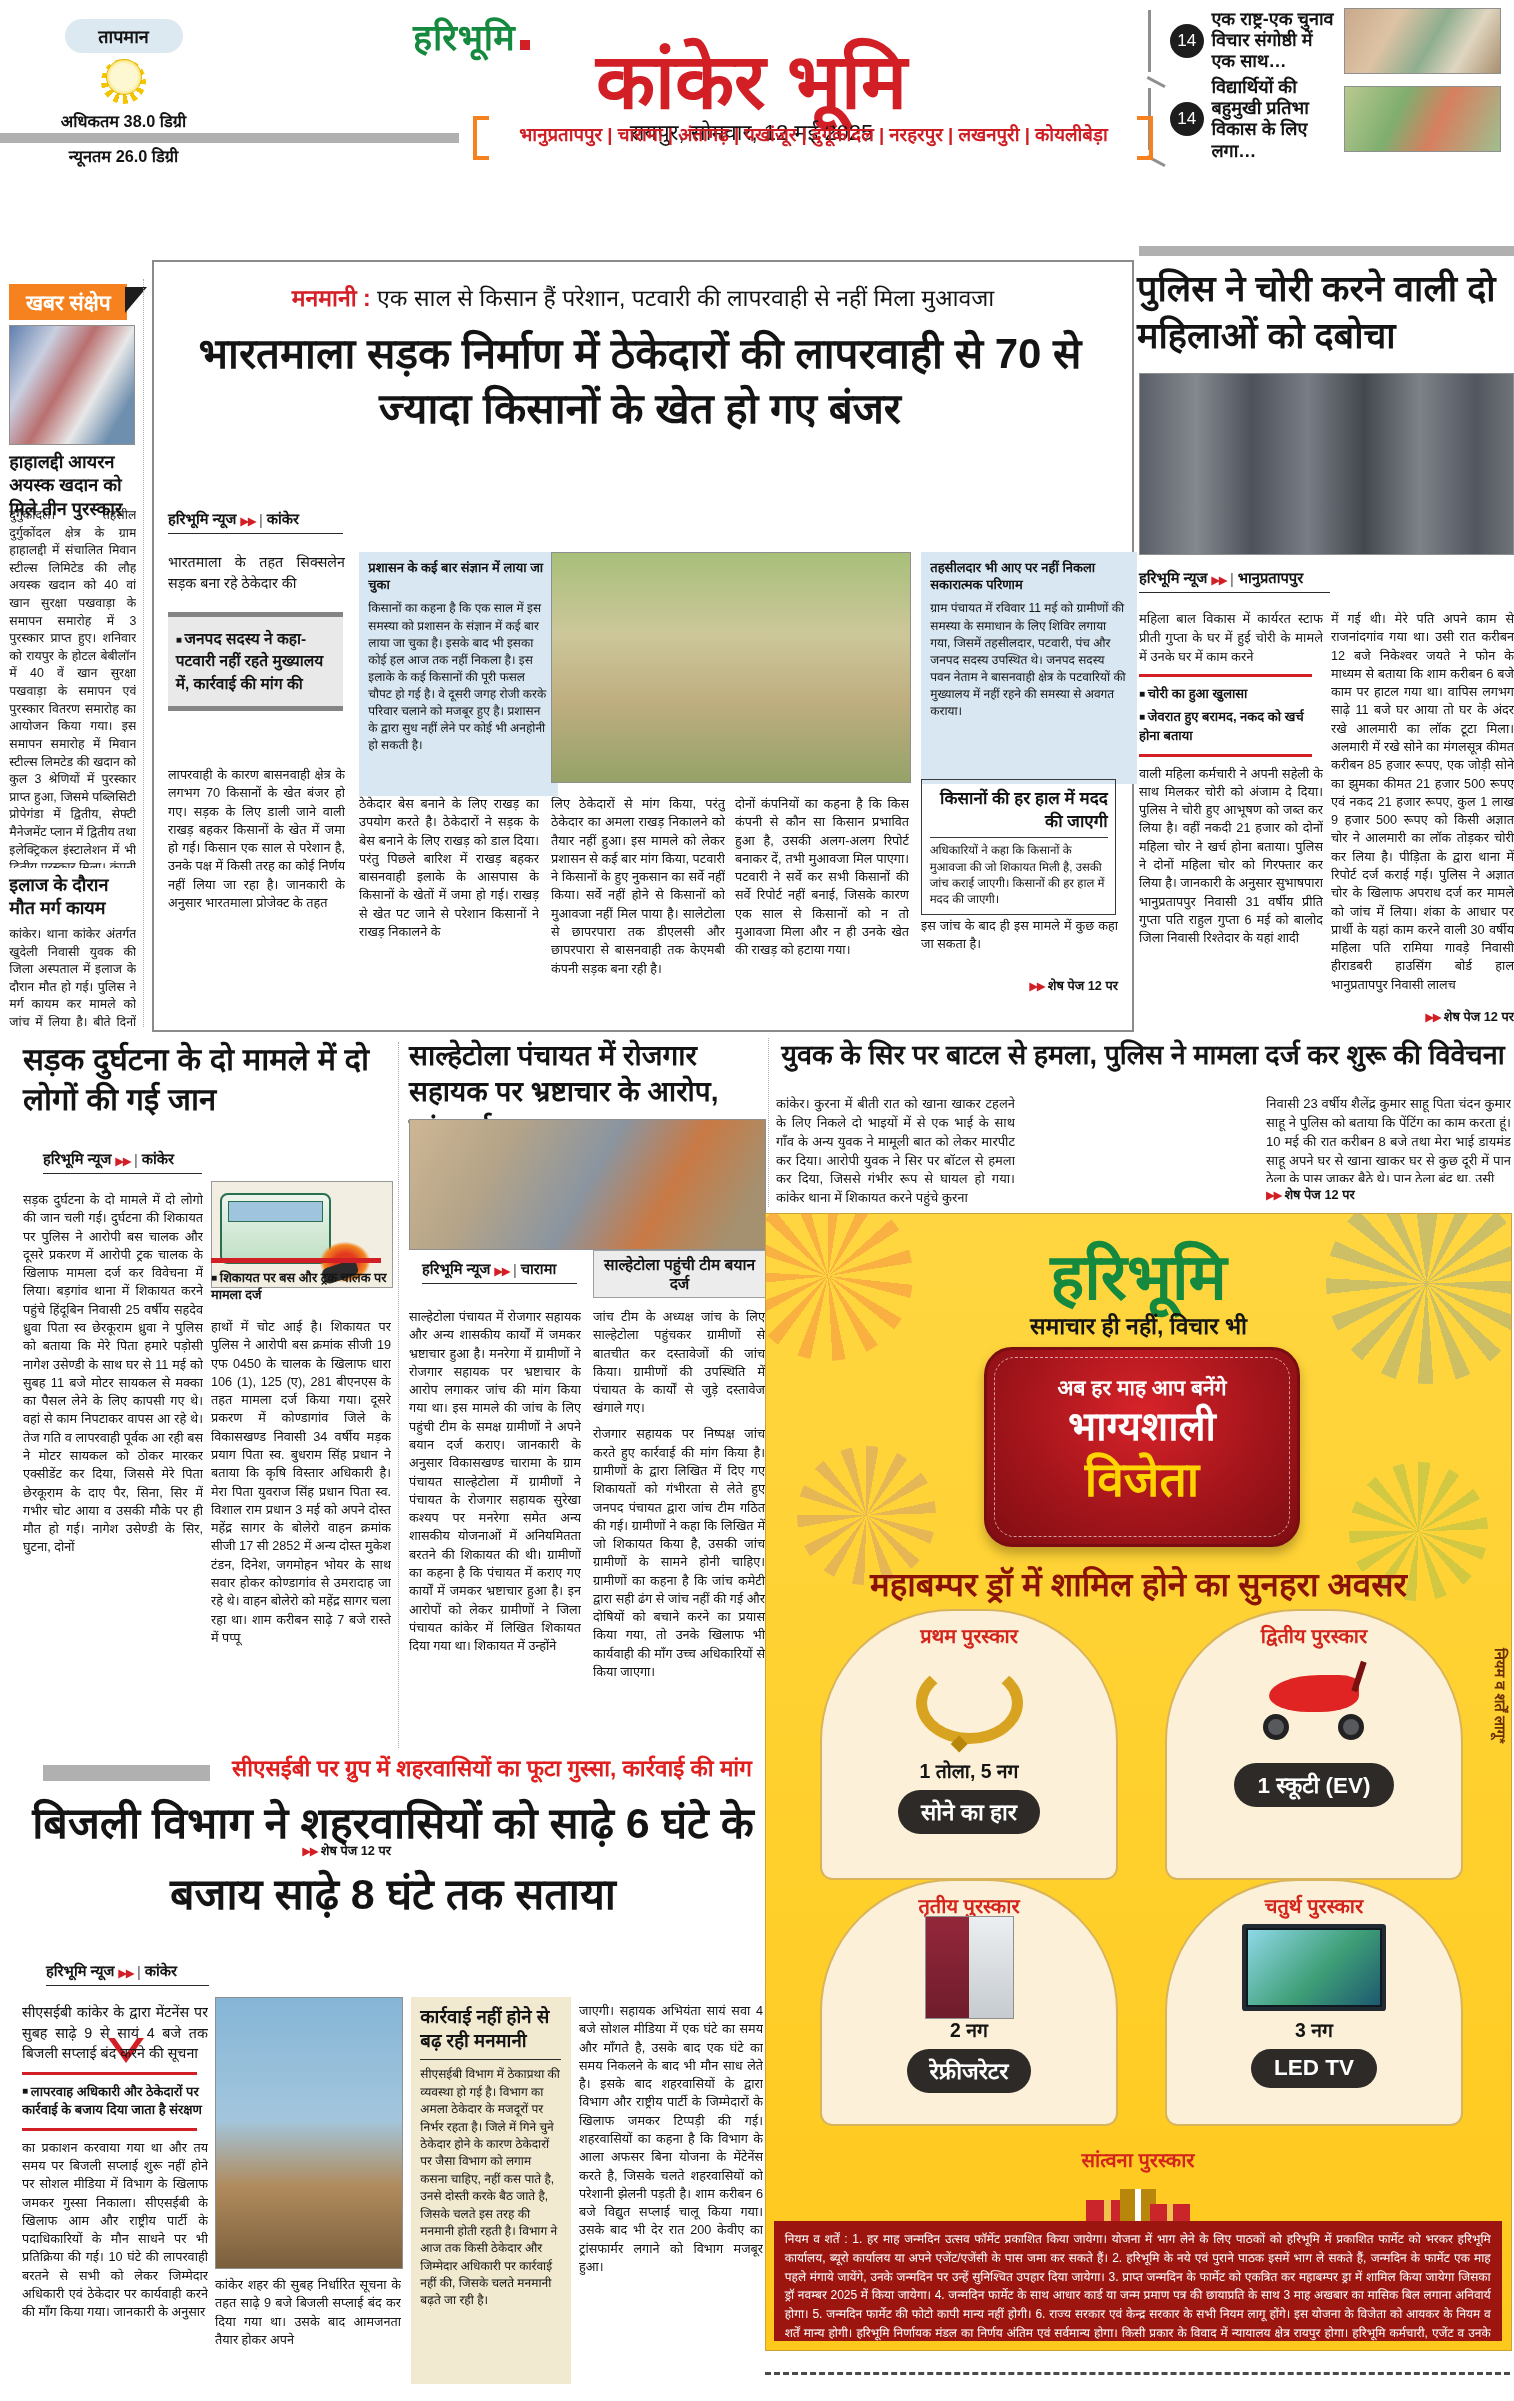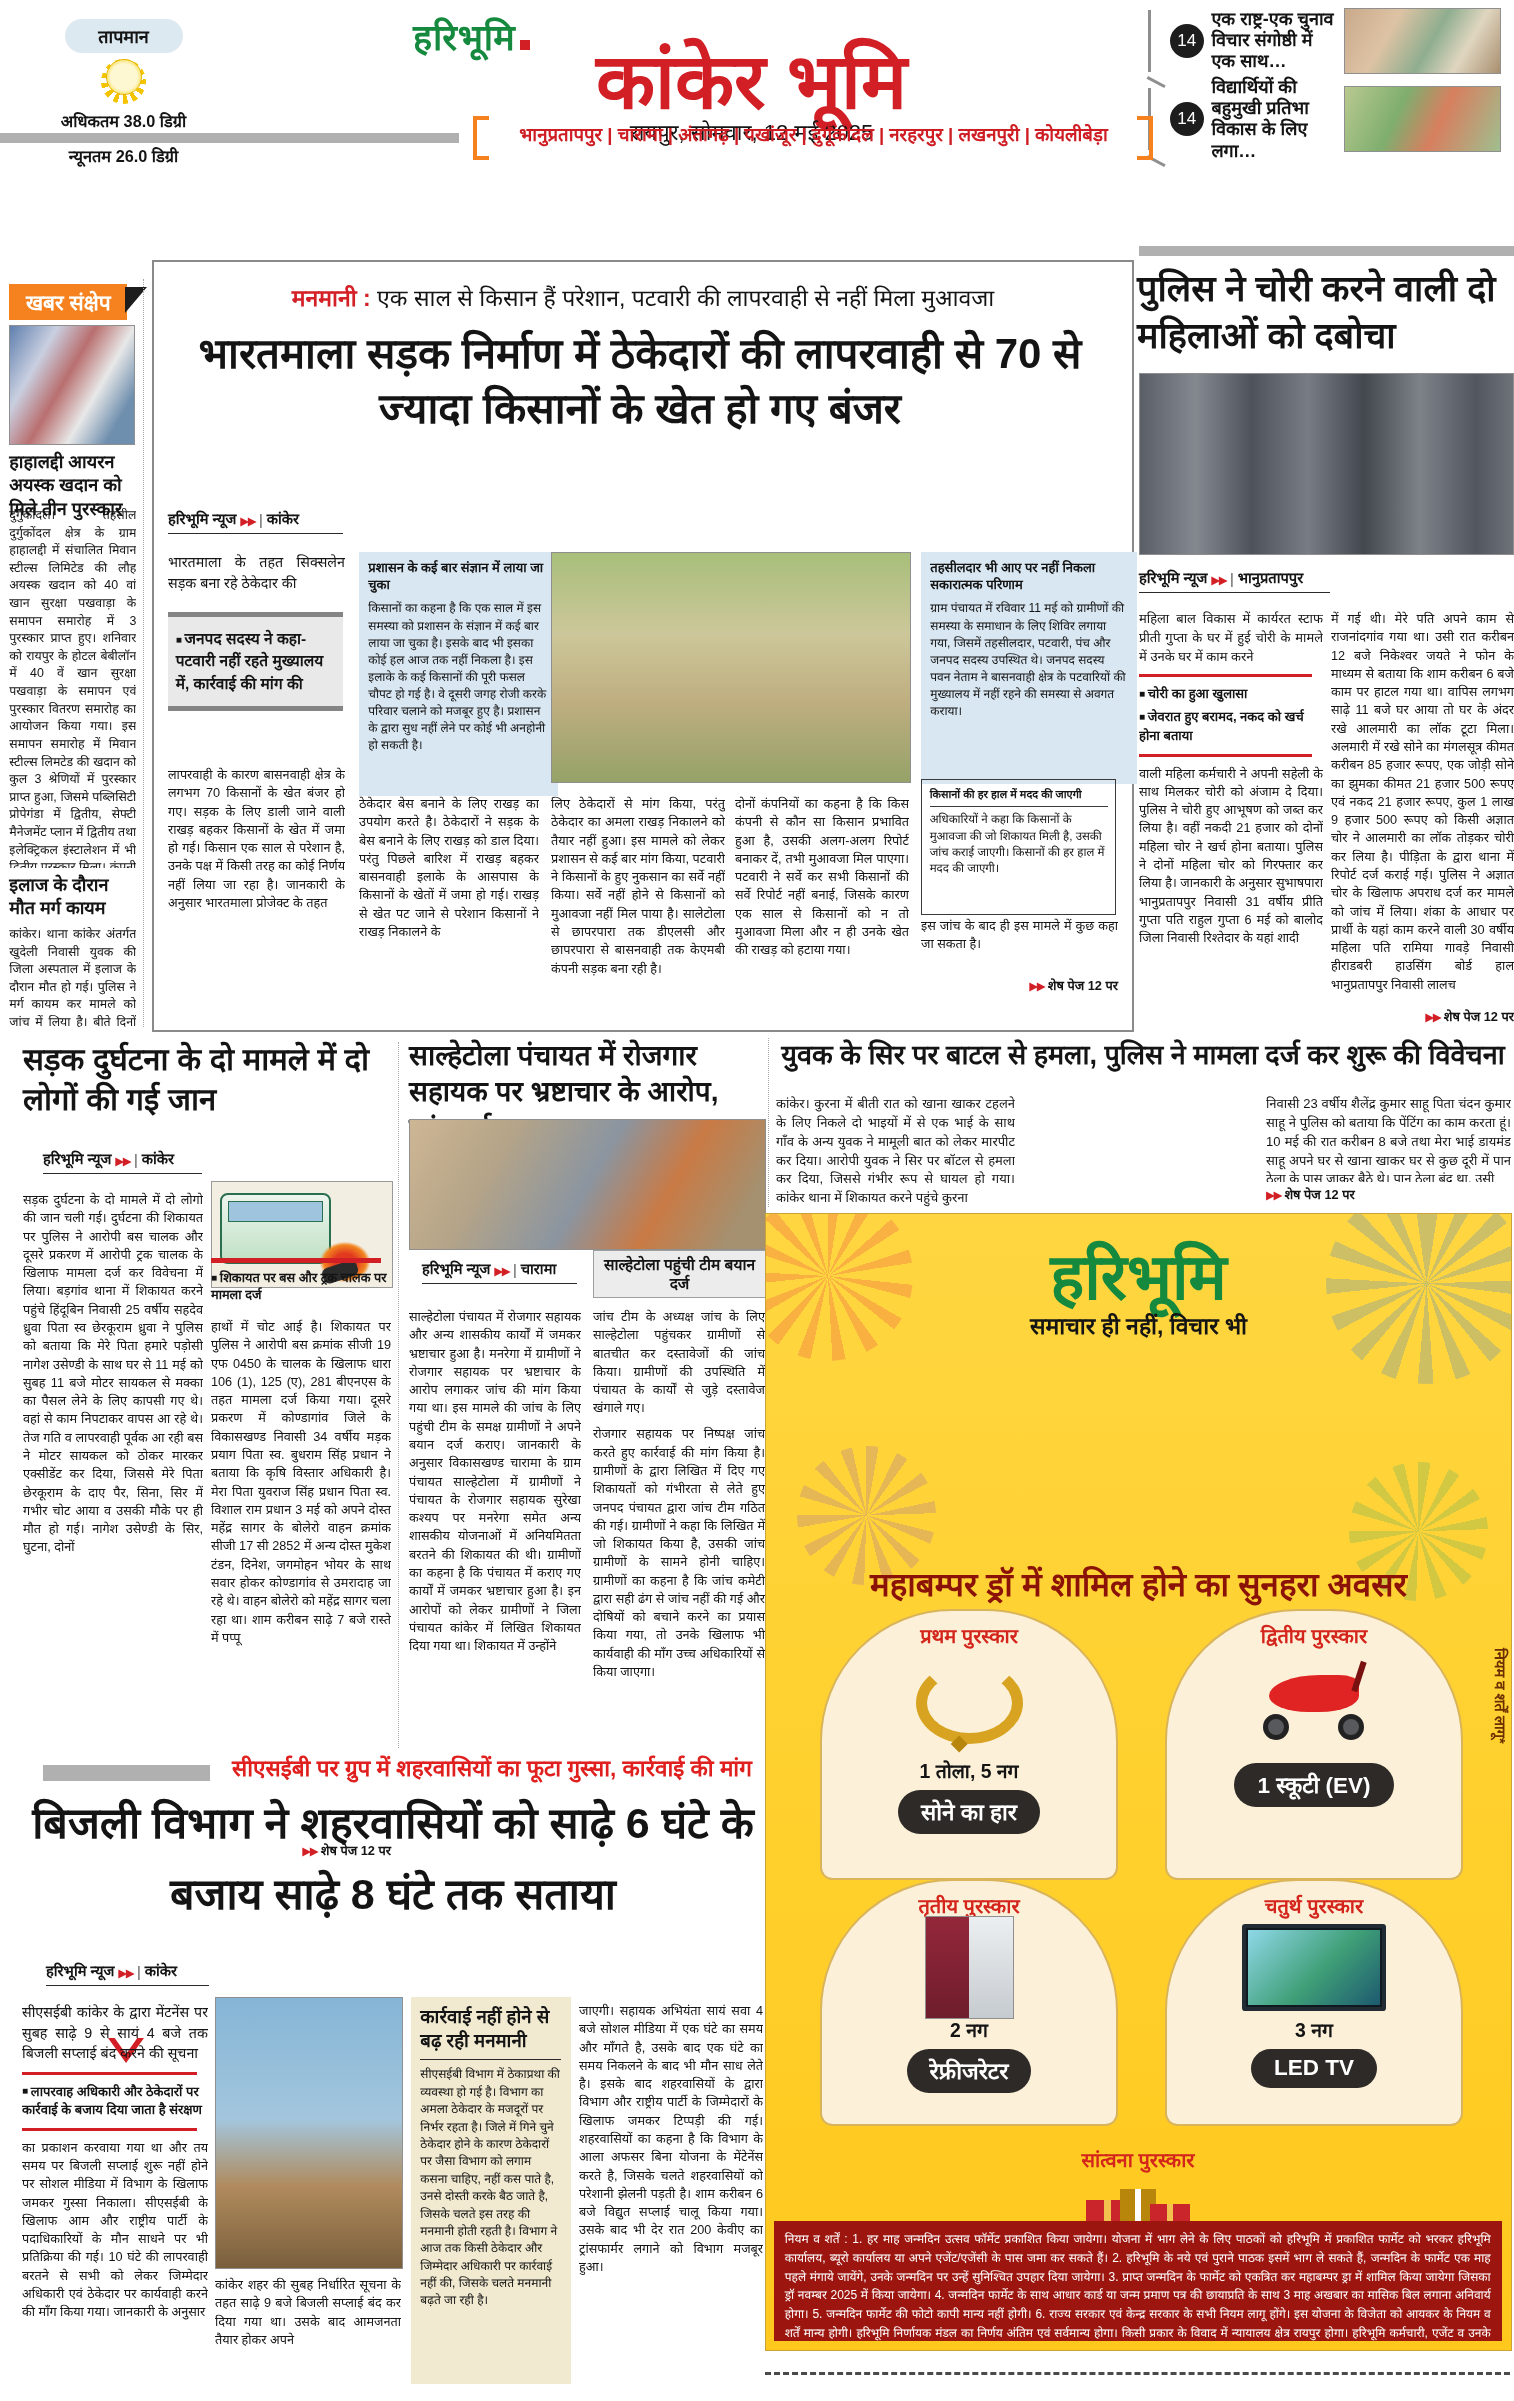--- a/index.html
+++ b/index.html
@@ -52,21 +52,21 @@
   
   .leadbox{border:2.3px solid #8a8a8a}
   .kicker{font-size:23px}
   .kicker .klabel{color:#d42027;font-weight:900}
   .leadhead{font-size:42px;font-weight:900;line-height:1.3}
   .graybox{background:#e9e9e9;border-top:5.4px solid #858585;border-bottom:5.4px solid #858585;padding:11px 7.7px;font-size:15.5px;font-weight:bold;line-height:1.45}
   .bluebox{background:#d9e7f2;padding:7.7px 9.3px}
   .bluebox h4{margin:0 0 7px;font-size:13px;line-height:1.3}
   .bluebox p{margin:0;font-size:12px;line-height:1.42}
   .borderbox{border:1.5px solid #3a3a3a;padding:6.2px 7.7px}
-  .borderbox h4{margin:0 0 4.6px;font-size:11px;text-align:left;border-bottom:1.5px solid #3a3a3a;padding-bottom:4.6px}
+  .borderbox h4{margin:0 0 4.6px;font-size:17px;text-align:right;border-bottom:1.5px solid #3a3a3a;padding-bottom:4.6px}
   .borderbox p{margin:0;font-size:11.6px;line-height:1.4}
   .body16{font-size:12.7px;line-height:1.44}
   .body17{font-size:13px;line-height:1.45}
   .body18{font-size:14.3px;line-height:1.45}
 
   .h2a{font-size:36px;font-weight:900;line-height:1.3}
   .h2b{font-size:31px;font-weight:900;line-height:1.3}
   .h2c{font-size:28px;font-weight:900;line-height:1.3}
   .h2d{font-size:27px;font-weight:900;line-height:1.3}
   .subbox{background:#ececec;border:0.8px solid #9f9f9f;font-size:15.5px;font-weight:900;display:flex;align-items:center;justify-content:center;text-align:center;line-height:1.25}
@@ -306,20 +306,25 @@
 
   <div class="abs adbox" style="left:765px;top:1213px;width:745px;height:1136px">
     <div class="burst" style="left:-23px;top:-23px;width:170px;height:170px;background:repeating-conic-gradient(#e8484866 0 9deg,transparent 9deg 24deg)"></div>
     <div class="burst" style="right:-15.5px;top:-31px;width:201px;height:201px;background:repeating-conic-gradient(#3f7fd066 0 9deg,transparent 9deg 22deg)"></div>
     <div class="burst" style="left:31px;top:232px;width:139px;height:139px;background:repeating-conic-gradient(#8a4fbf55 0 10deg,transparent 10deg 26deg)"></div>
     <div class="burst" style="right:23px;top:248px;width:139px;height:139px;background:repeating-conic-gradient(#2fa06a55 0 10deg,transparent 10deg 26deg)"></div>
 
     <div class="abs adbrand ctr" style="left:0;top:17px;width:100%">हरिभूमि</div>
     <div class="abs adtag ctr" style="left:0;top:95px;width:100%">समाचार ही नहीं, विचार भी</div>
 
+    <div class="abs badge" style="left:218px;top:133px;width:310px;height:194px">
+      <div class="b1">अब हर माह आप बनेंगे</div>
+      <div class="b2">भाग्यशाली</div>
+      <div class="b3">विजेता</div>
+    </div>
 
     <div class="abs strap ctr" style="left:0;top:347px;width:100%">महाबम्पर ड्रॉ में शामिल होने का सुनहरा अवसर</div>
 
     <div class="abs pcard" style="left:54px;top:395px;width:294px;height:256px">
       <div class="plabel">प्रथम पुरस्कार</div>
       <div class="part">
           <div class="necklace"></div>
         </div>
       <div class="pqty">1 तोला, 5 नग</div>
       <div class="ppill">सोने का हार</div>

